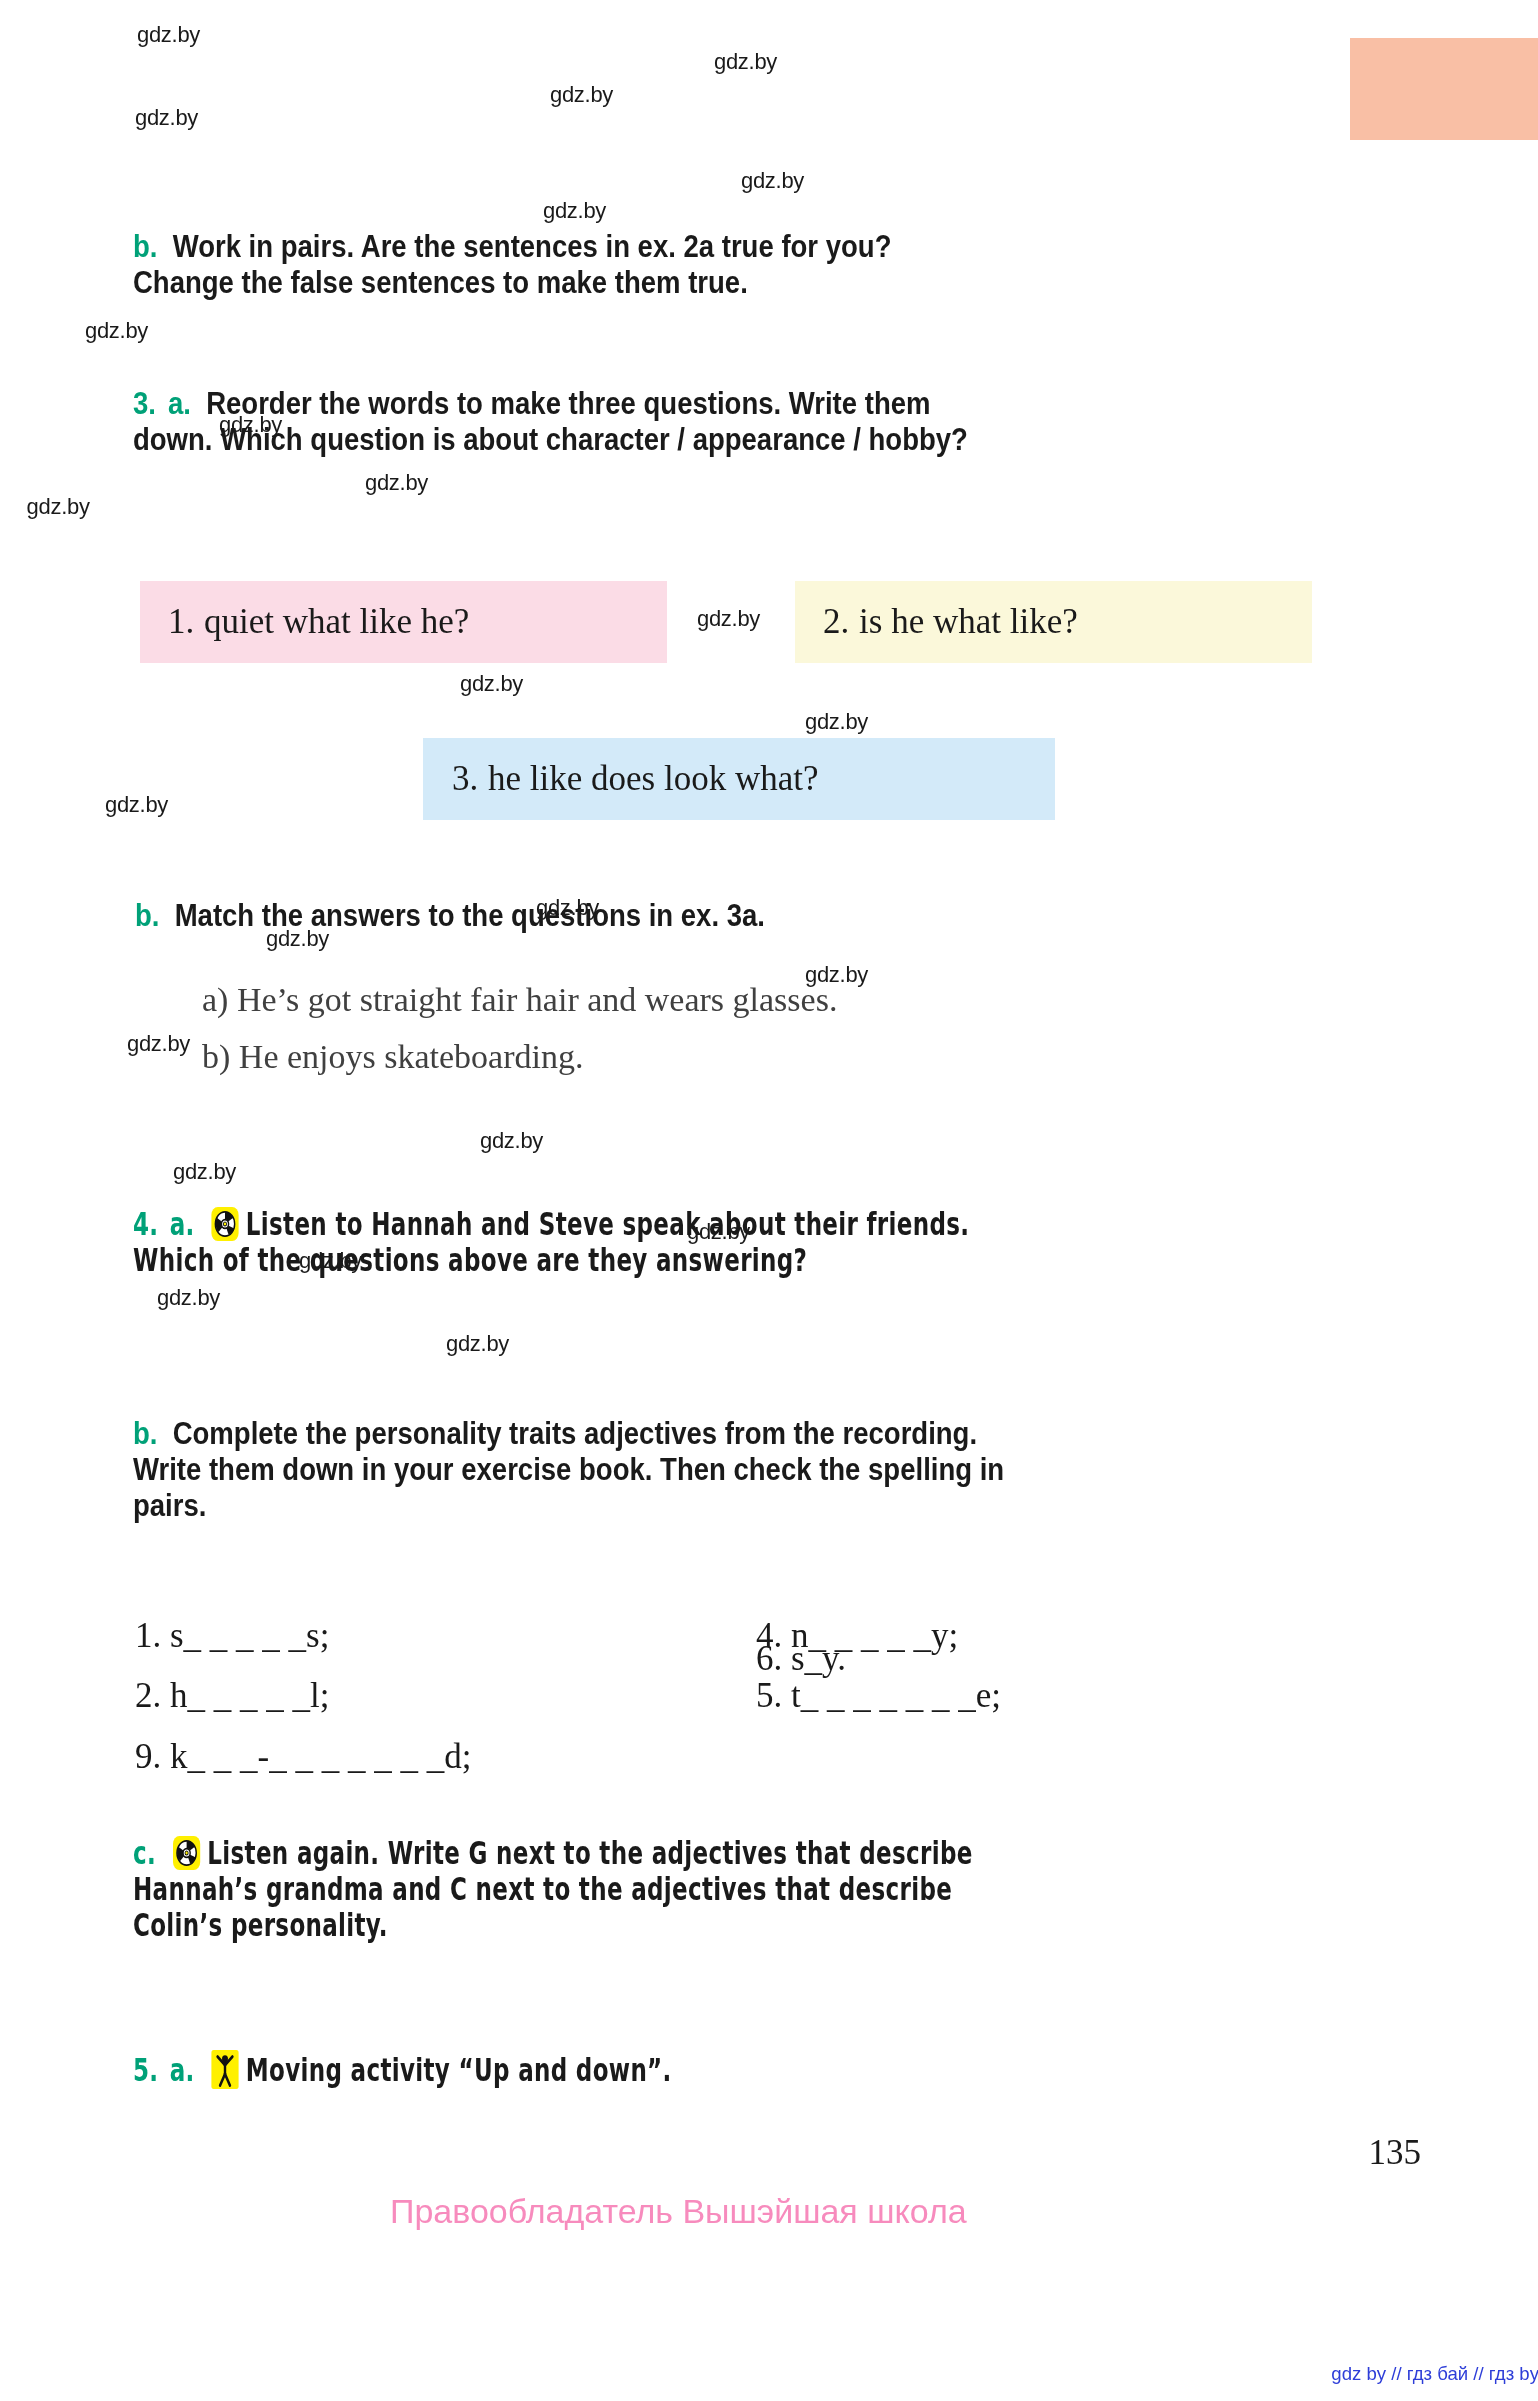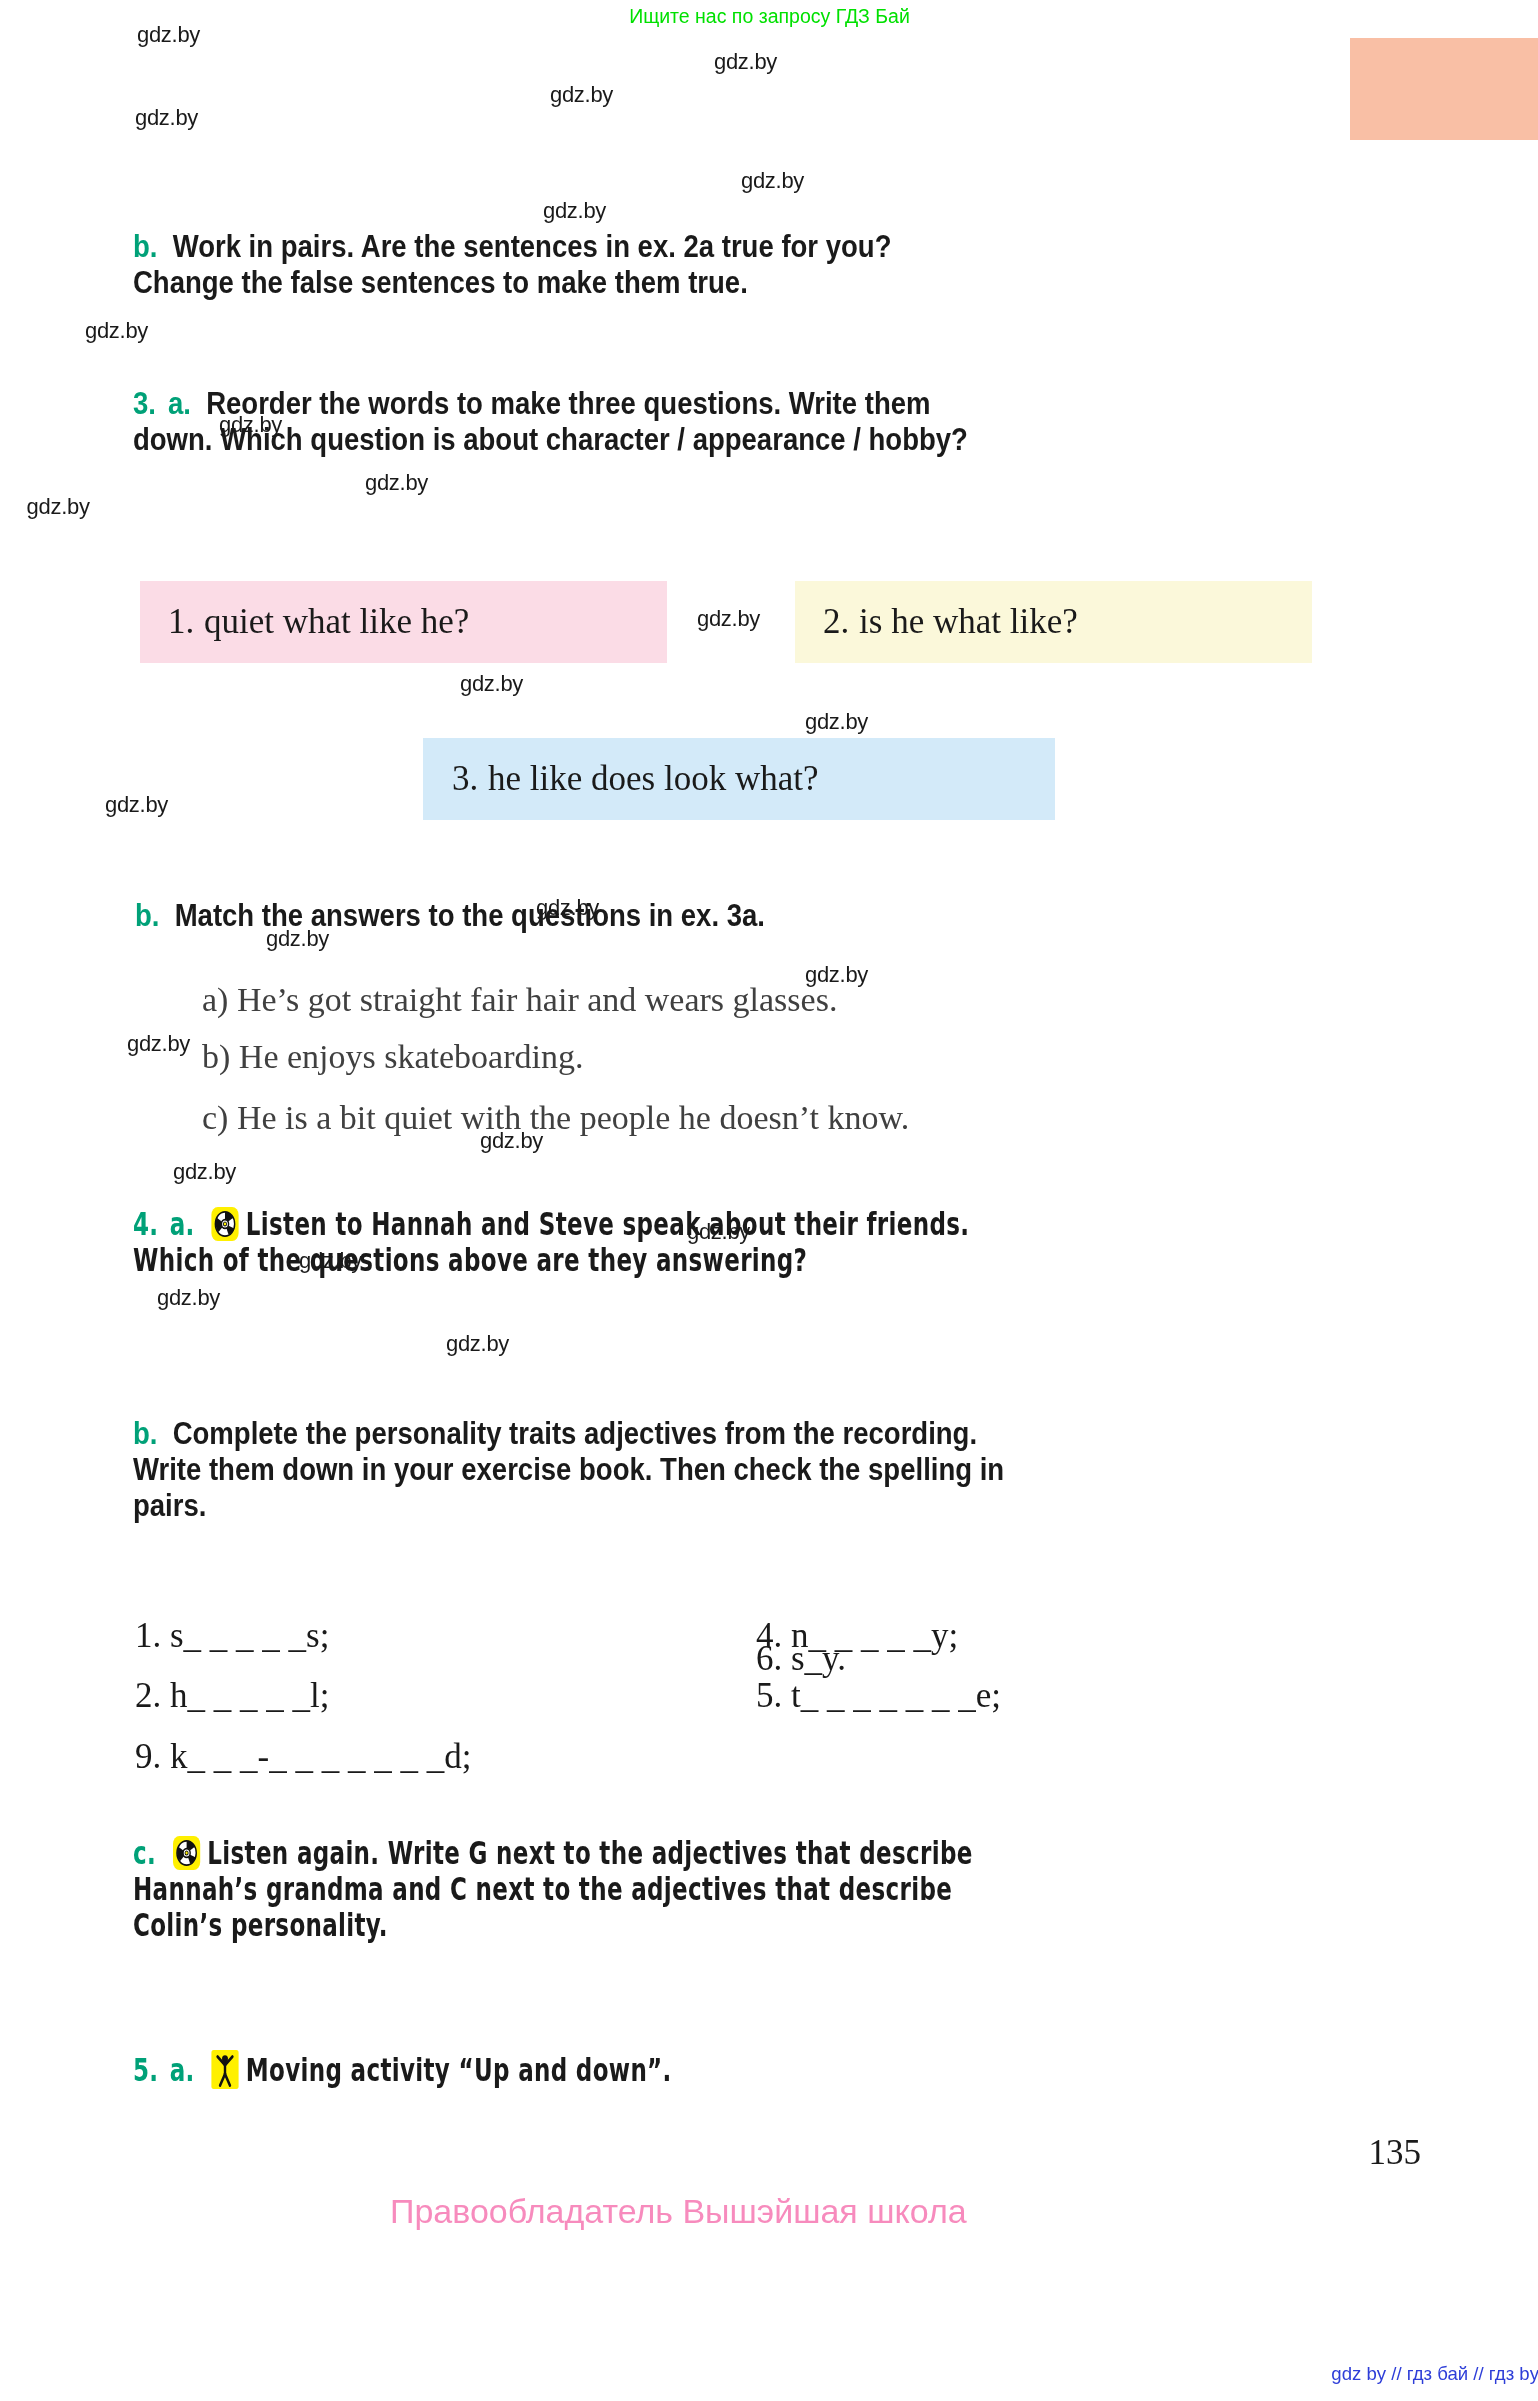--- a/index.html
+++ b/index.html
@@ -166,21 +166,20 @@
     font-family: "Liberation Serif", serif;
     font-size: 35px;
     color: #1a1a1a;
   }
 </style>
 </head>
 <body>
 
 <div class="page">
 
-  <div class="wm-top">Ищите нас по запросу ГДЗ Бай</div>
 
   <div class="peach-block"></div>
 
   <div class="task" style="left:133px; top:229px; width:993px;">
     <span class="letter">b.</span><span>Work in pairs. Are the sentences in ex. 2a true for you? Change the false sentences to make them true.</span>
   </div>
 
   <div class="task" style="left:133px; top:386px; width:993px;">
     <span class="num">3.</span><span class="letter">a.</span><span>Reorder the words to make three questions. Write them down. Which question is about character / appearance / hobby?</span>
   </div>
@@ -199,21 +198,20 @@
     <span style="margin-right:9.8px;">3.</span>
     <span>he like does look what?</span>
   </div>
 
   <div class="task" style="left:135px; top:898px; width:1064px;">
     <span class="letter">b.</span><span>Match the answers to the questions in ex. 3a.</span>
   </div>
 
   <div class="serif" style="left:202px; top:980px;">a) He’s got straight fair hair and wears glasses.</div>
   <div class="serif" style="left:202px; top:1037px;">b) He enjoys skateboarding.</div>
-  <div class="serif" style="left:202px; top:1098px;">c) He is a bit quiet with the people he doesn’t know.</div>
 
   <div class="task geo" style="left:133px; top:1207px; width:1073px;">
     <span class="num">4.</span><span class="letter">a.</span><span class="icon-audio">
       <svg width="34" height="34" viewBox="0 0 38 38" style="position:absolute;left:0;top:0">
         <circle cx="19" cy="19" r="13.5" fill="#ffffff" stroke="#111111" stroke-width="2"></circle>
         <path d="M19 5.5 A13.5 13.5 0 0 1 30.5 12 L19 19 Z" fill="#111111"></path>
         <path d="M7.5 12 A13.5 13.5 0 0 0 10 28 L19 19 Z" fill="#111111"></path>
         <path d="M24 31 A13.5 13.5 0 0 0 32 24 L19 19 Z" fill="#111111"></path>
         <circle cx="19" cy="19" r="5" fill="#ffffff" stroke="#111111" stroke-width="2"></circle>
         <circle cx="19" cy="19" r="2.2" fill="#fff000" stroke="#111111" stroke-width="1.2"></circle>

